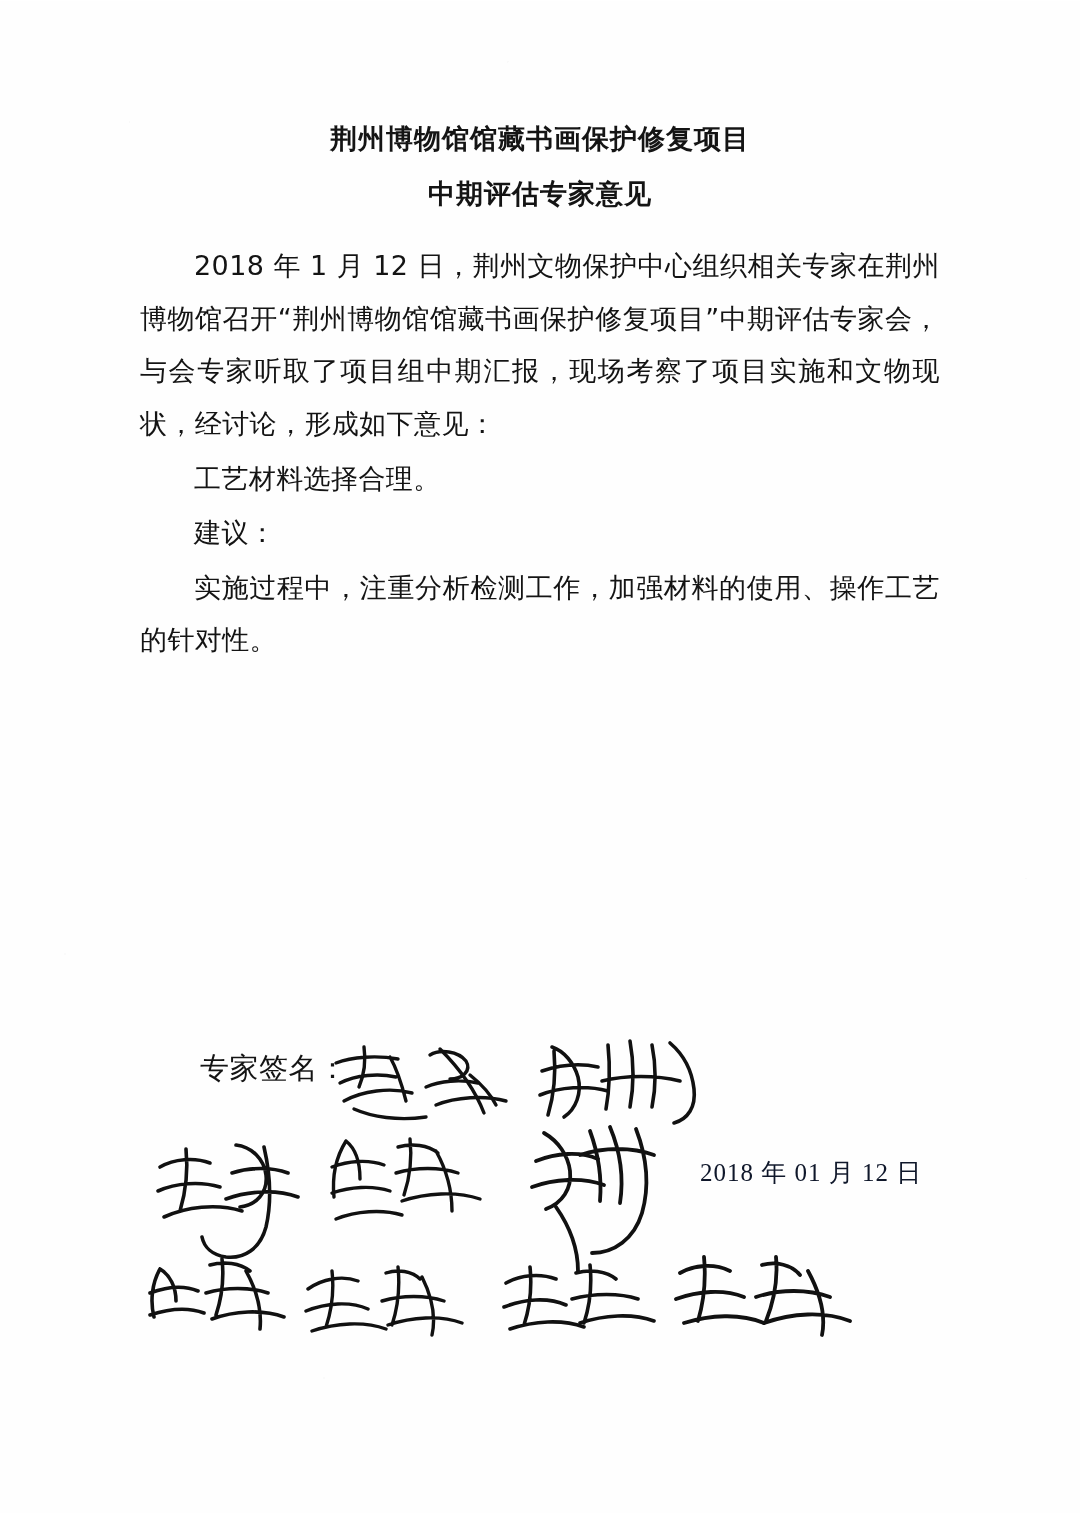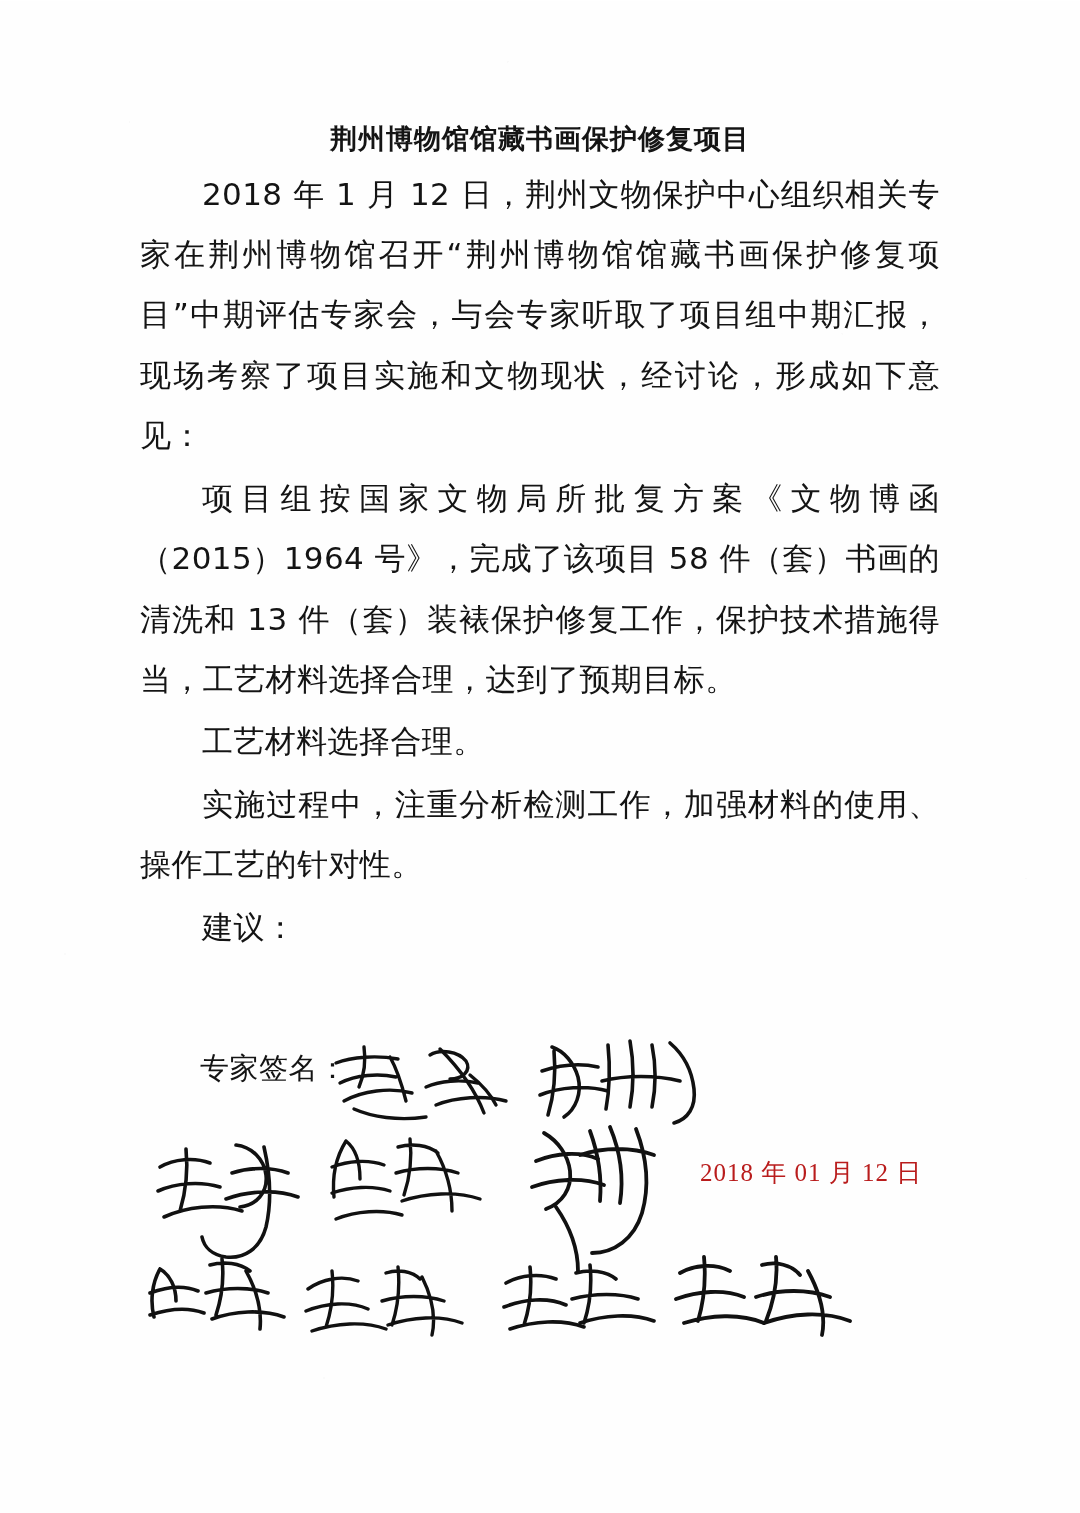--- a/index.html
+++ b/index.html
@@ -53,21 +53,21 @@
   .doc-subtitle {
     text-align: center;
     font-weight: bold;
     font-size: 27px;
     letter-spacing: 1px;
     line-height: 1.5;
     margin: 14px 0 26px 0;
     font-family: "DejaVu Sans", "Liberation Sans", sans-serif;
   }
   .para {
-    font-size: 31px;
+    font-size: 27px;
     line-height: 1.95;
     text-align: justify;
     text-justify: inter-ideograph;
     text-indent: 2em;
     margin: 0 0 2px 0;
     font-family: "DejaVu Sans", "Liberation Sans", sans-serif;
     letter-spacing: 0.4px;
   }
   .sign-block {
     position: absolute;
@@ -84,21 +84,21 @@
     font-family: "DejaVu Sans", "Liberation Sans", sans-serif;
     letter-spacing: 0.5px;
   }
   .sign-date {
     position: absolute;
     left: 560px;
     top: 135px;
     font-size: 25px;
     font-family: "Liberation Serif", "DejaVu Serif", serif;
     letter-spacing: 1px;
-    color: #b91c1c;
+    color: #0f172a;
   }
   .signatures {
     position: absolute;
     left: 0;
     top: 0;
     width: 800px;
     height: 340px;
     pointer-events: none;
   }
   .sig-ink {
@@ -109,26 +109,26 @@
   }
 </style>
 </head>
 <body>
 
 <div class="page">
   <div class="paper-grain"></div>
 
   <div class="content">
     <div class="doc-title">荆州博物馆馆藏书画保护修复项目</div>
+    <div class="doc-subtitle">中期评估专家意见</div>
 
     <p class="para">2018 年 1 月 12 日，荆州文物保护中心组织相关专家在荆州博物馆召开“荆州博物馆馆藏书画保护修复项目”中期评估专家会，与会专家听取了项目组中期汇报，现场考察了项目实施和文物现状，经讨论，形成如下意见：</p>
-    <p class="para">项目组按国家文物局所批复方案《文物博函（2015）1964 号》，完成了该项目 58 件（套）书画的清洗和 13 件（套）装裱保护修复工作，保护技术措施得当，工艺材料选择合理，达到了预期目标。</p>
     <p class="para">工艺材料选择合理。</p>
+    <p class="para">建议：</p>
     <p class="para">实施过程中，注重分析检测工作，加强材料的使用、操作工艺的针对性。</p>
-    <p class="para">建议：</p>
   </div>
 
   <div class="sign-block">
     <div class="sign-label">专家签名：</div>
     <div class="sign-date">2018 年 01 月 12 日</div>
 
     <svg class="signatures" viewBox="0 0 800 340" aria-hidden="true">
       <g class="sig-ink" stroke-width="3.4">
 
         <path d="M196 42 C212 36, 236 34, 258 38 M224 26 C226 40, 224 54, 219 66 M200 62 C216 54, 238 52, 256 56 M204 80 C222 70, 250 66, 272 72 M250 36 C258 50, 262 64, 266 80 M214 88 C232 96, 258 100, 286 96"></path>

